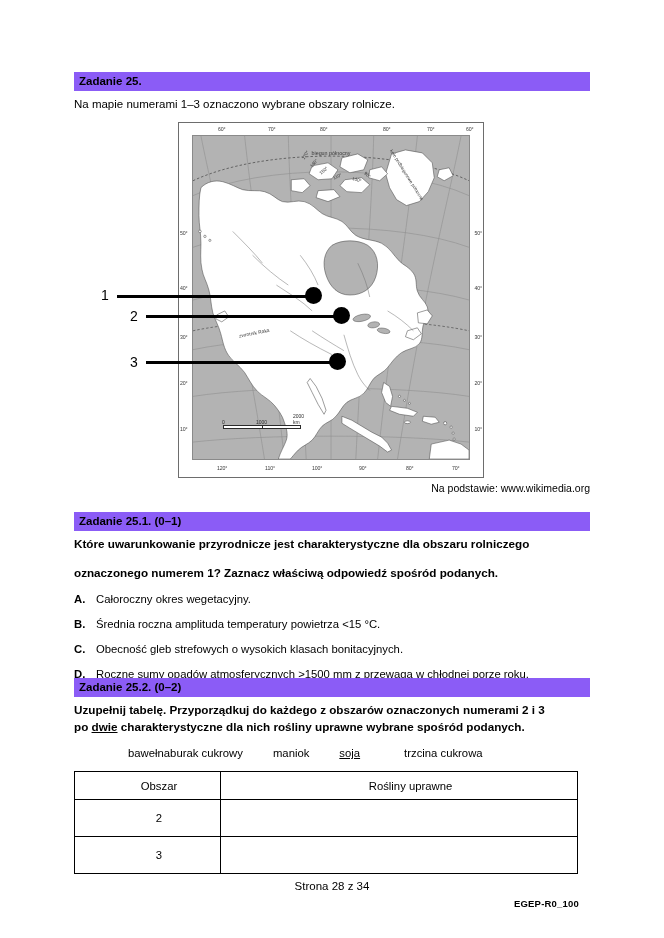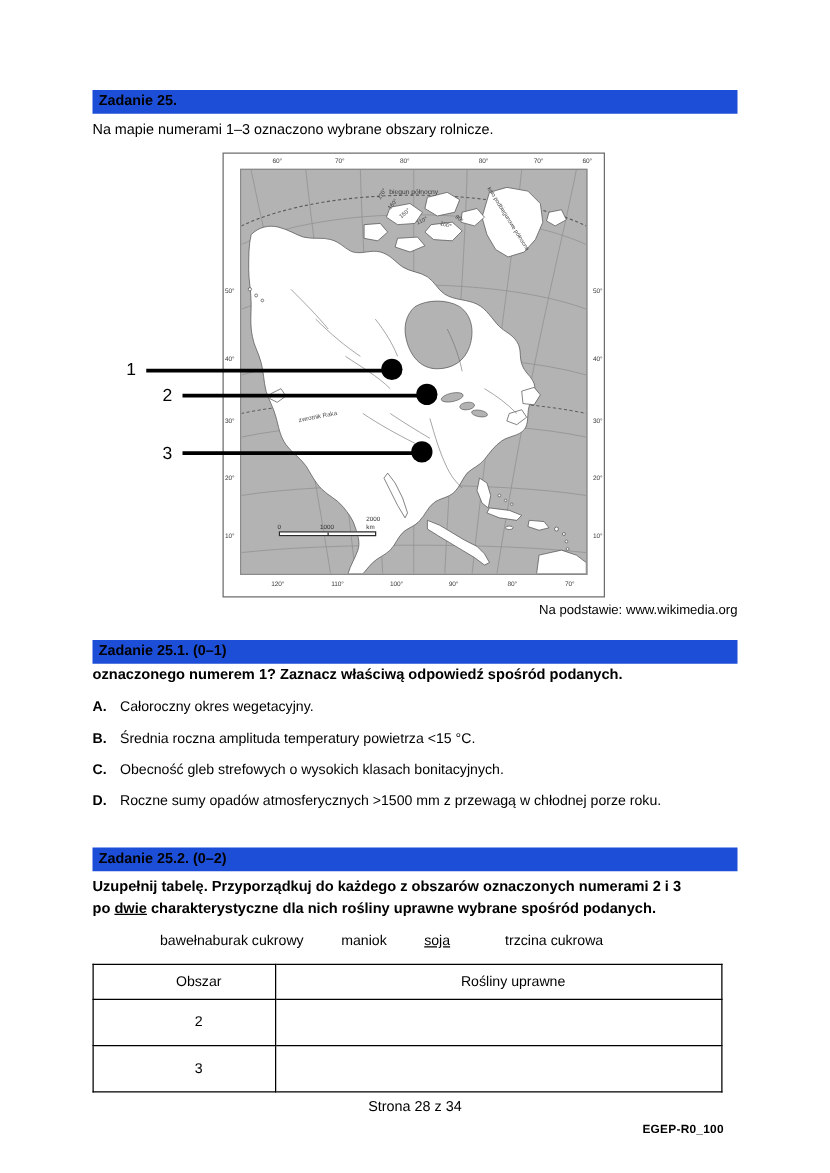--- a/index.html
+++ b/index.html
@@ -23,21 +23,21 @@
   }
   .content {
     position: absolute;
     left: 74px;
     top: 0;
     width: 516px;
   }
 
   
   .task-bar {
-    background: #1d4ed8;
+    background: #8b5cf6;
     font-size: 11.5px;
     font-weight: bold;
     padding: 3px 5px 3px 5px;
     line-height: 13px;
   }
 
   
   .para {
     font-size: 11.5px;
     line-height: 16px;
@@ -433,21 +433,22 @@
 
     <div class="leader-num" style="left:130px; top:354px;">3</div>
     <div class="leader" style="left:146px; top:361px; width:194px;"></div>
     <div class="dot" style="left:329px; top:353px; width:17px; height:17px;"></div>
   </div>
 
   <div class="source">Na podstawie: www.wikimedia.org</div>
 
   <div class="content" style="top:512px;">
     <div class="task-bar">Zadanie 25.1. (0–1)</div>
-    <div class="para-bold" style="margin-top:0;">oznaczonego numerem 1? Zaznacz właściwą odpowiedź spośród podanych.</div>
+    <div class="para-bold">Które uwarunkowanie przyrodnicze jest charakterystyczne dla obszaru rolniczego</div>
+    <div class="para-bold" style="margin-top:12px;">oznaczonego numerem 1? Zaznacz właściwą odpowiedź spośród podanych.</div>
 
     <div style="margin-top:11px;">
       <div class="opt">
         <span class="letter">A.</span>
         <span>Całoroczny okres wegetacyjny.</span>
       </div>
       <div class="opt">
         <span class="letter">B.</span>
         <span>Średnia roczna amplituda temperatury powietrza &lt;15 °C.</span>
       </div>

